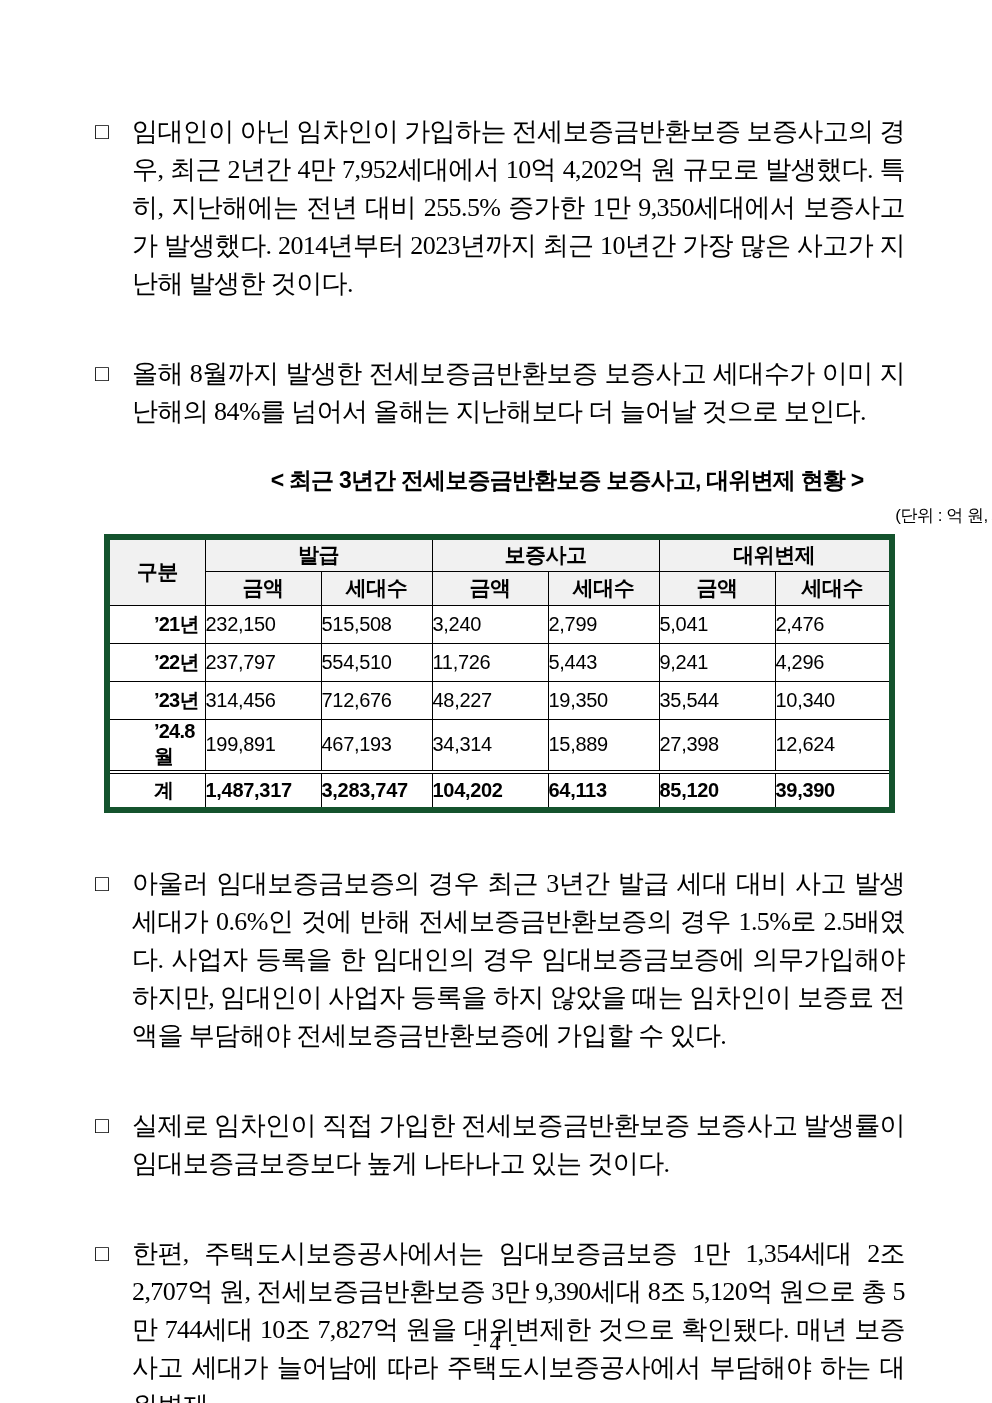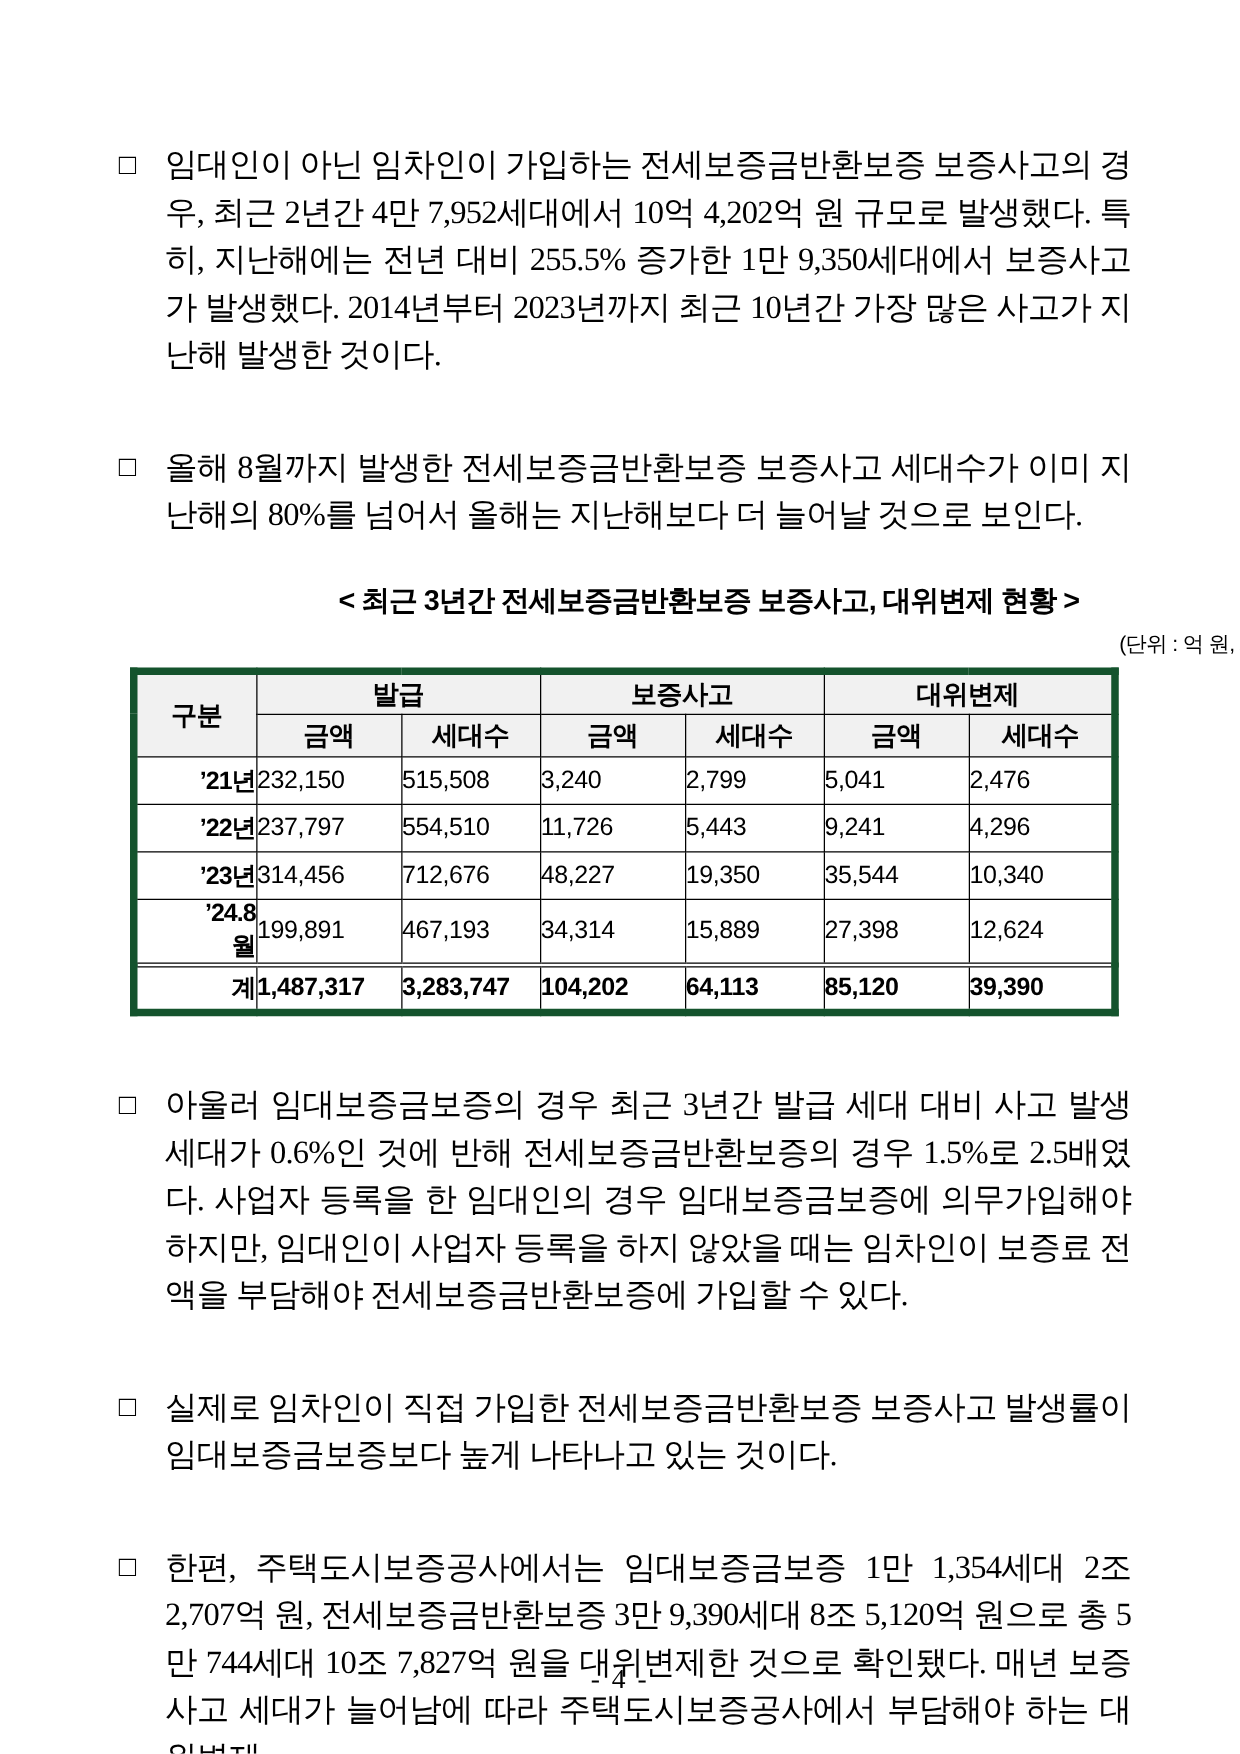--- a/index.html
+++ b/index.html
@@ -80,21 +80,21 @@
     text-align: center;
     height: 34px;
   }
   table.data td {
     height: 38px;
     font-size: 20px;
     padding-right: 7px;
     letter-spacing: -0.3px;
   }
   table.data td.row-label {
-    text-align: right;
+    text-align: left;
     padding-right: 0;
     font-weight: bold;
     letter-spacing: -0.8px;
     padding-left: 44px;
   }
   table.data tr.total td {
     border-top: 4px double #000;
     font-weight: bold;
   }
   
@@ -114,21 +114,21 @@
 <div class="page">
   <div class="content">
 
     <div class="para">
       <span class="bullet">□</span>
       <div class="ptext">임대인이 아닌 임차인이 가입하는 전세보증금반환보증 보증사고의 경우, 최근 2년간 4만 7,952세대에서 10억 4,202억 원 규모로 발생했다. 특히, 지난해에는 전년 대비 255.5% 증가한 1만 9,350세대에서 보증사고가 발생했다. 2014년부터 2023년까지 최근 10년간 가장 많은 사고가 지난해 발생한 것이다.</div>
     </div>
 
     <div class="para p2">
       <span class="bullet">□</span>
-      <div class="ptext">올해 8월까지 발생한 전세보증금반환보증 보증사고 세대수가 이미 지난해의 80%를 넘어서 올해는 지난해보다 더 늘어날 것으로 보인다.</div>
+      <div class="ptext">올해 8월까지 발생한 전세보증금반환보증 보증사고 세대수가 이미 지난해의 84%를 넘어서 올해는 지난해보다 더 늘어날 것으로 보인다.</div>
     </div>
 
     <div class="tbl-wrap">
       <div class="tbl-title">&lt; 최근 3년간 전세보증금반환보증 보증사고, 대위변제 현황 &gt;</div>
       <div class="tbl-unit">(단위 : 억 원, 세대)</div>
 
       <table class="data">
         <colgroup>
           <col style="width:98px">
           <col style="width:116px">

